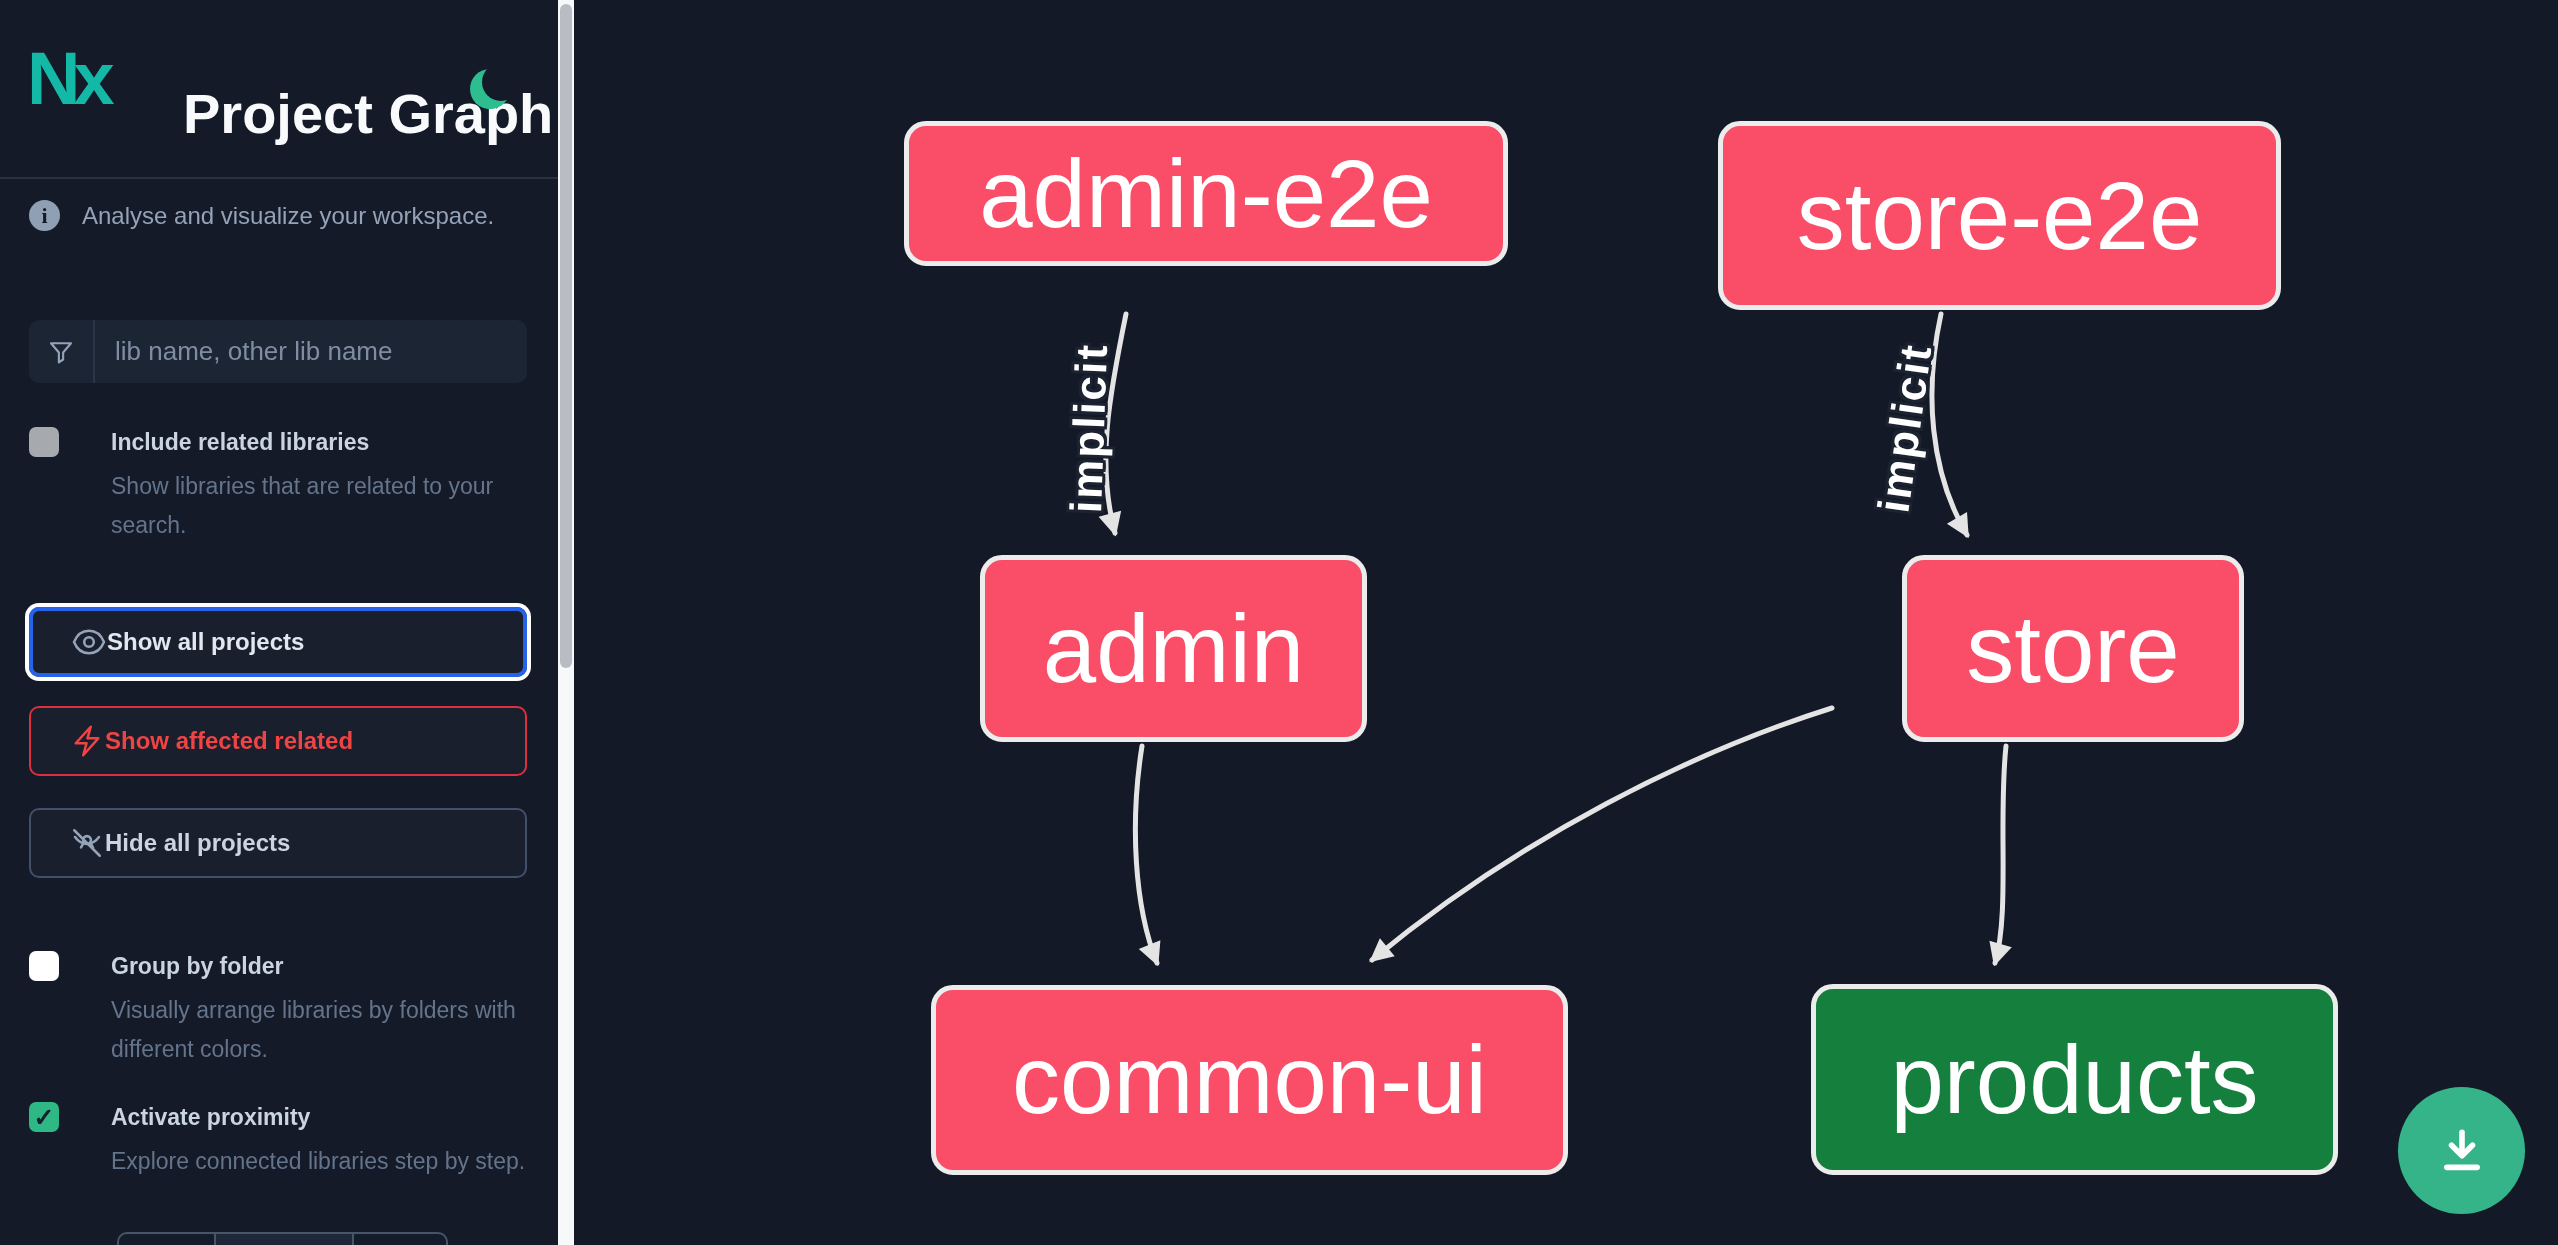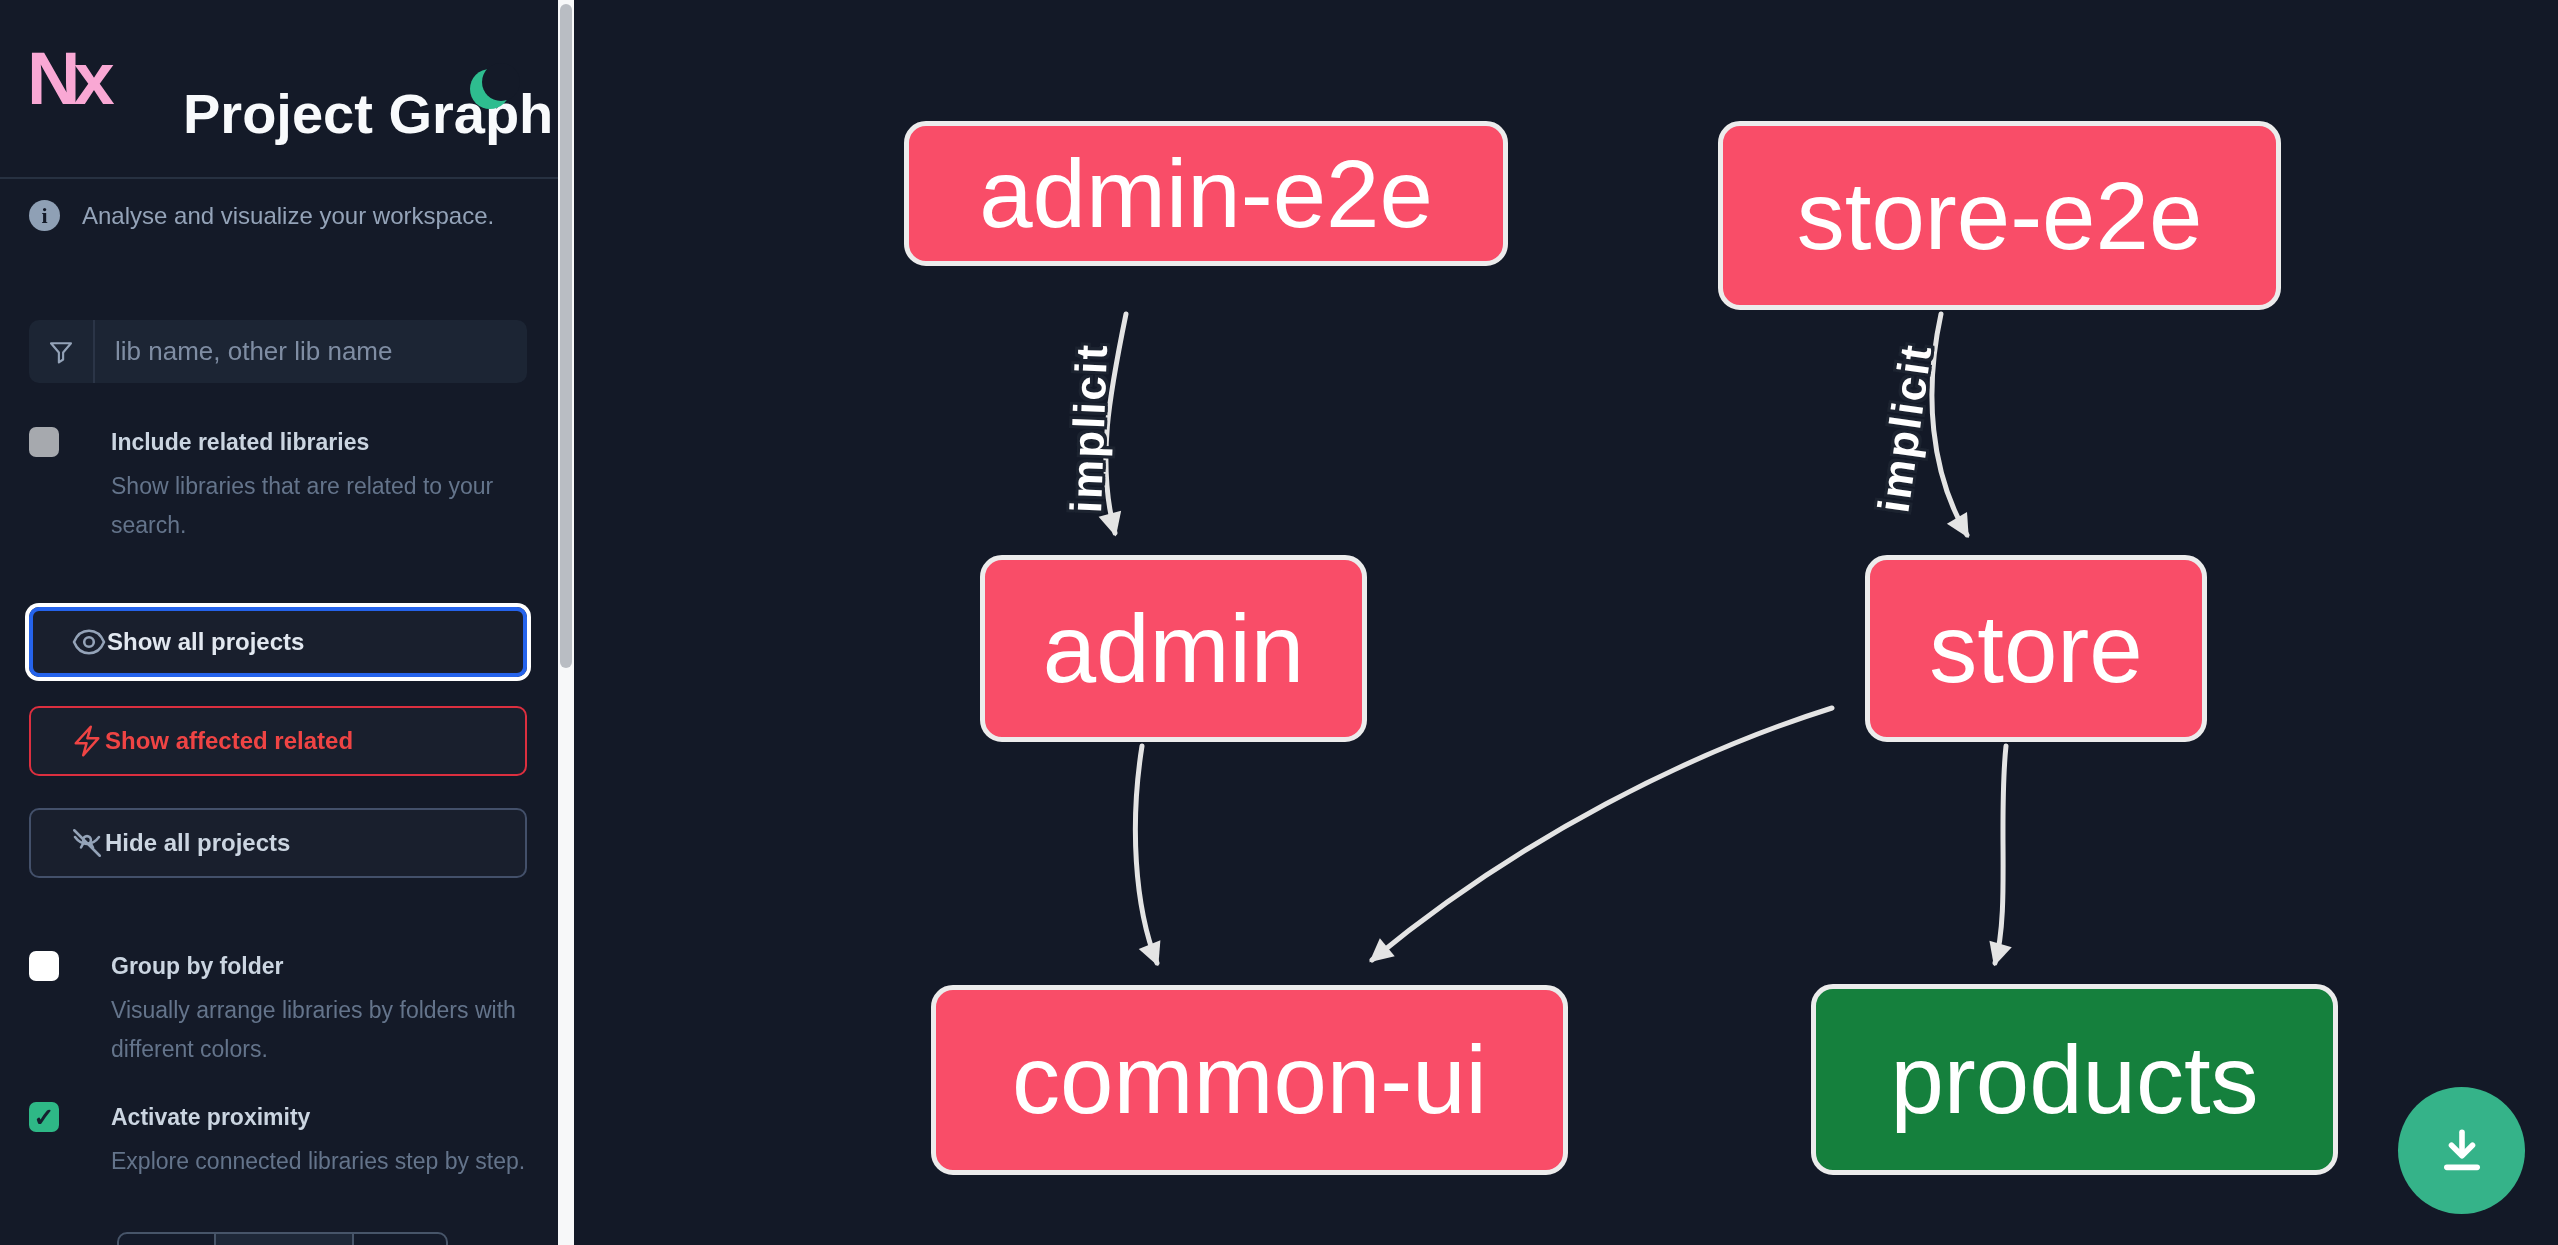--- a/index.html
+++ b/index.html
@@ -1,21 +1,21 @@
 <!DOCTYPE html>
 <html><head>
 <meta charset="utf-8">
 <style>
   * { margin:0; padding:0; box-sizing:border-box; }
   html,body { width:2558px; height:1245px; overflow:hidden; }
   body { font-family:"Liberation Sans", sans-serif; background:#131927; position:relative; }
 
   
   .sidebar { position:absolute; left:0; top:0; width:558px; height:1245px; background:#141a28; }
-  .logo { position:absolute; left:27px; top:36px; font-size:74px; font-weight:900; letter-spacing:-7px; color:#f9a8d4; font-style:normal; }
+  .logo { position:absolute; left:27px; top:36px; font-size:74px; font-weight:900; letter-spacing:-7px; color:#14b8a6; font-style:normal; }
   .app-title { position:absolute; left:183px; top:81px; font-size:56px; font-weight:700; color:#f8fafc; }
   .moon-btn { position:absolute; left:470px; top:69px; width:40px; height:40px; cursor:pointer; }
   .moon-outer { position:absolute; inset:0; border-radius:50%; background:#2ebd8f; }
   .moon-inner { position:absolute; left:12px; top:-6px; width:38px; height:38px; border-radius:50%; background:#141a28; }
   .hdr-divider { position:absolute; left:0; top:177px; width:558px; height:2px; background:#273141; }
 
   .tagline-row { position:absolute; left:29px; top:200px; display:flex; align-items:center; gap:22px; }
   .info-icon { width:31px; height:31px; border-radius:50%; background:#8fa0b5; color:#141a28; font-weight:800; font-size:22px; display:flex; align-items:center; justify-content:center; font-family:"Liberation Serif", serif; }
   .tagline { font-size:24px; color:#94a3b8; }
 
@@ -53,21 +53,21 @@
 
   
   .graph { position:absolute; left:574px; top:0; width:1984px; height:1245px; background:#131927; }
   .edges { position:absolute; left:0; top:0; pointer-events:none; }
   .node { position:absolute; border:5px solid #ececec; border-radius:22px; display:flex; align-items:center; justify-content:center; color:#ffffff; font-size:96px; cursor:pointer; white-space:nowrap; }
   .node-affected { background:#f94d68; }
   .node-normal { background:#15803d; }
   .n-admin-e2e { left:299px; top:121px; width:604px; height:145px;margin-left:31px; }
   .n-store-e2e { left:1144px; top:121px; width:563px; height:189px; }
   .n-admin    { left:406px; top:555px; width:387px; height:187px; }
-  .n-store    { left:1291px; top:555px; width:342px; height:187px; }
+  .n-store    { left:1328px; top:555px; width:342px; height:187px; }
   .n-common-ui{ left:357px; top:985px; width:637px; height:190px; }
   .n-products { left:1237px; top:984px; width:527px; height:191px; }
 
   .edge-label { position:absolute; color:#ffffff; font-size:44px; font-weight:700; letter-spacing:2px;
     text-shadow:-3px -3px 0 #1c2330, 3px -3px 0 #1c2330, -3px 3px 0 #1c2330, 3px 3px 0 #1c2330,
                  0 -3px 0 #1c2330, 0 3px 0 #1c2330, -3px 0 0 #1c2330, 3px 0 0 #1c2330; }
   .el-left  { left:515px;  top:428px; transform:translate(-50%,-50%) rotate(-88deg); }
   .el-right { left:1331px; top:428px; transform:translate(-50%,-50%) rotate(-82deg); }
 
   .fab { position:absolute; left:1824px; top:1087px; width:127px; height:127px; border-radius:50%; background:#35b389; display:flex; align-items:center; justify-content:center; cursor:pointer; }

